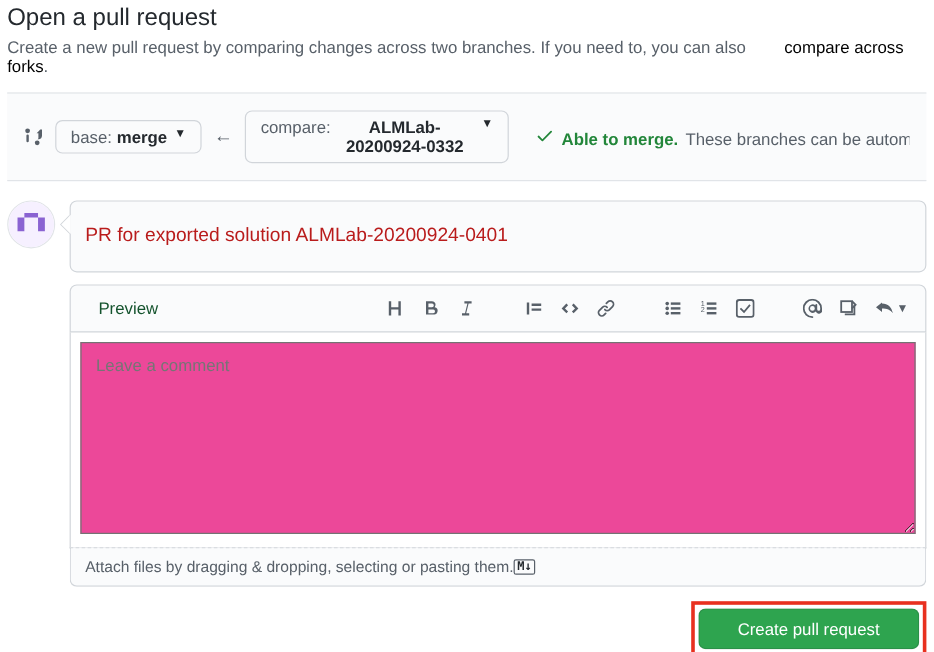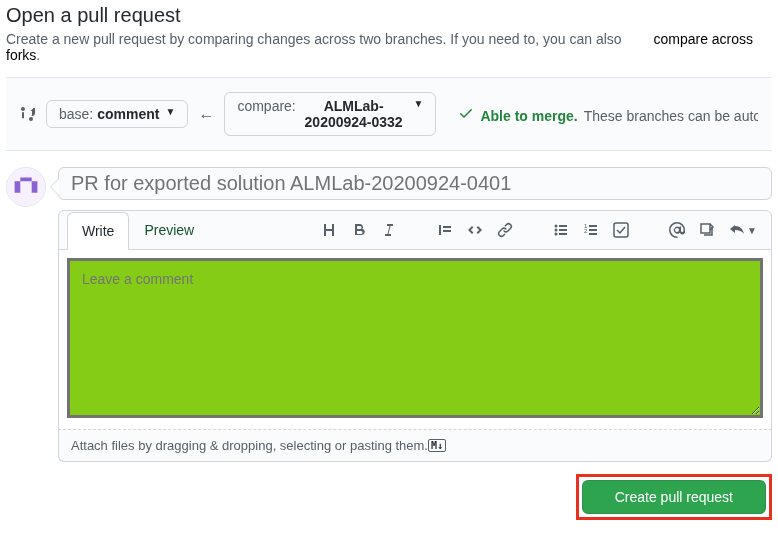--- a/index.html
+++ b/index.html
@@ -16,29 +16,29 @@
 .arrow-left { color: #586069; font-size: 16px; }
 .merge-status { display: flex; align-items: flex-end; gap: 6px; margin-left: 12px; color: #586069; white-space: nowrap; overflow: hidden; }
 .merge-status .check { color: #22863a; }
 .merge-status .able { color: #22863a; font-weight: 600; }
 .pr-body { display: flex; margin-top: 16px; gap: 12px; }
 .avatar { width: 40px; height: 40px; border-radius: 50%; background: #fff; border: 1px solid #e1e4e8; overflow: hidden; flex-shrink: 0; }
 .avatar svg { width: 100%; height: 100%; }
 .comment-box { flex: 1; position: relative; }
 .comment-box::before { content: ""; position: absolute; left: -8px; top: 12px; width: 0; height: 0; border-top: 8px solid transparent; border-bottom: 8px solid transparent; border-right: 8px solid #d1d5da; }
 .comment-box::after { content: ""; position: absolute; left: -7px; top: 12px; width: 0; height: 0; border-top: 8px solid transparent; border-bottom: 8px solid transparent; border-right: 8px solid #fff; }
-.title-input { width: 100%; border: 1px solid #d1d5da; border-radius: 6px; padding: 4px 12px; font-size: 20px; background: #fafbfc; color: #737373; margin-bottom: 10px; }
+.title-input { width: 100%; border: 1px solid #d1d5da; border-radius: 6px; padding: 20px 12px; font-size: 16px; background: #fafbfc; color: #b91c1c; margin-bottom: 10px; }
 .tabs-bar { border: 1px solid #d1d5da; border-radius: 6px 6px 0 0; background: #fafbfc; display: flex; align-items: center; padding: 0 8px; border-bottom: 1px solid #d1d5da; }
 .tab { padding: 10px 14px; font-size: 14px; color: #14532d; cursor: pointer; border: 1px solid transparent; background: transparent; }
 .tab.active { background: #fff; border: 1px solid #d1d5da; border-bottom: 1px solid #fff; border-radius: 6px 6px 0 0; margin-bottom: -1px; color: #24292e; }
 .toolbar { margin-left: auto; display: flex; gap: 14px; color: #586069; padding-right: 6px; }
 .toolbar .tbtn { cursor: pointer; display: inline-flex; align-items: center; }
 .toolbar .sep { width: 12px; }
 .textarea-wrap { border: 1px solid #d1d5da; border-top: none; }
-.comment-area { width: 100%; border: 3px solid #737373; border-radius: 0; padding: 10px 12px; font-size: 14px; background: #84cc16; resize: vertical; min-height: 160px; font-family: inherit; margin: 8px; width: calc(100% - 16px); }
+.comment-area { width: 100%; border: 1px solid #737373; border-radius: 0; padding: 10px 12px; font-size: 14px; background: #ec4899; resize: vertical; min-height: 160px; font-family: inherit; margin: 8px; width: calc(100% - 16px); }
 .attach-bar { border: 1px solid #d1d5da; border-top: 1px dashed #d1d5da; border-radius: 0 0 6px 6px; padding: 8px 12px; font-size: 13px; color: #586069; display: flex; align-items: center; justify-content: flex-start; background: #fafbfc; margin-top: -1px; }
 .md-badge { font-family: monospace; font-weight: bold; font-size: 10px; border: 1px solid #586069; padding: 0 2px; border-radius: 2px; color: #24292e; }
 .actions { display: flex; justify-content: flex-end; margin-top: 12px; }
 .create-btn-wrap { border: 3px solid #e8301f; padding: 3px; }
 .create-btn { background: #2ea44f; color: #fff; border: 1px solid rgba(27,31,35,0.15); border-radius: 6px; padding: 8px 32px; font-size: 14px; font-weight: 500; cursor: pointer; }
 .caret { font-size: 10px; margin-left: 2px; }
 </style>
 </head>
 <body>
 
@@ -49,21 +49,21 @@
   </p>
 
   <div class="range-bar">
     <span class="git-compare-icon">
       <svg width="16" height="16" viewBox="0 0 16 16" fill="currentColor">
           <path d="M5 3a2 2 0 11-4 0 2 2 0 014 0zM3 6a1 1 0 011 1v4.5a1 1 0 01-2 0V7a1 1 0 011-1zm10 7a2 2 0 11-4 0 2 2 0 014 0zm-2-3a1 1 0 001-1V5h-1.5L12 3.5 13.5 2H15v5a3 3 0 01-3 3z"></path>
         </svg>
     </span>
     <button class="branch-btn">
       <span class="lbl">base:</span>
-      <span class="val">comment</span>
+      <span class="val">merge</span>
       <span class="caret">▼</span>
     </button>
     <span class="arrow-left">←</span>
     <button class="branch-btn">
       <span class="lbl">compare:</span>
       <span class="val">ALMLab-20200924-0332</span>
       <span class="caret">▼</span>
     </button>
     <div class="merge-status">
       <span class="check">
@@ -79,21 +79,20 @@
   <div class="pr-body">
     <div class="avatar">
       <svg viewBox="0 0 40 40">
           <rect width="40" height="40" fill="#f6f0ff"></rect>
           <path d="M8 14 h6 v-4 h12 v4 h6 v12 h-6 v-12 h-12 v12 h-6 z" fill="#8a63d2"></path>
         </svg>
     </div>
     <div class="comment-box">
       <input type="text" class="title-input" value="PR for exported solution ALMLab-20200924-0401" style="">
       <div class="tabs-bar">
-        <button class="tab active">Write</button>
         <button class="tab">Preview</button>
         <div class="toolbar">
           <span class="tbtn">
               <svg width="16" height="16" viewBox="0 0 16 16" fill="currentColor">
                 <path d="M3 2h2v5h6V2h2v12h-2V9H5v5H3z"></path>
               </svg>
             </span>
           <span class="tbtn">
               <svg width="16" height="16" viewBox="0 0 16 16" fill="currentColor">
                 <path d="M4 2h5a3 3 0 012.24 5A3 3 0 0110 13H4zm2 2v3h3a1.5 1.5 0 000-3zm0 5v3h4a1.5 1.5 0 000-3z"></path>

